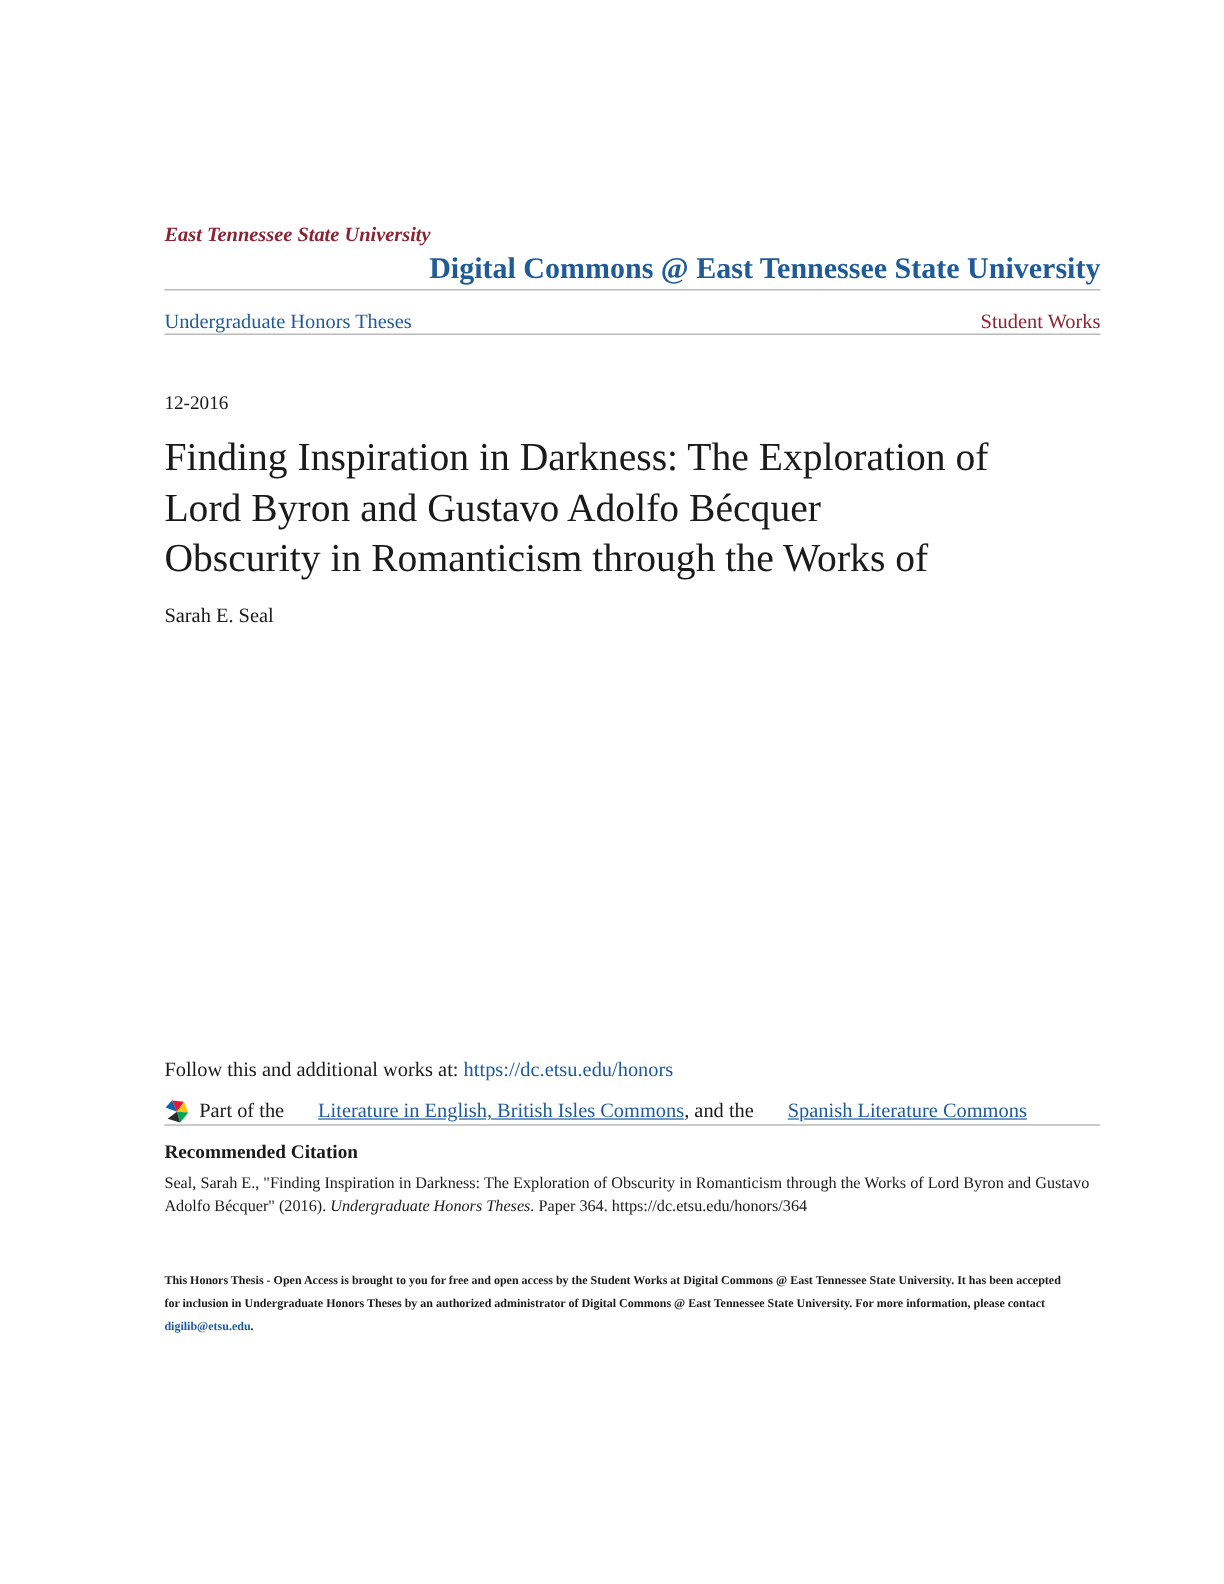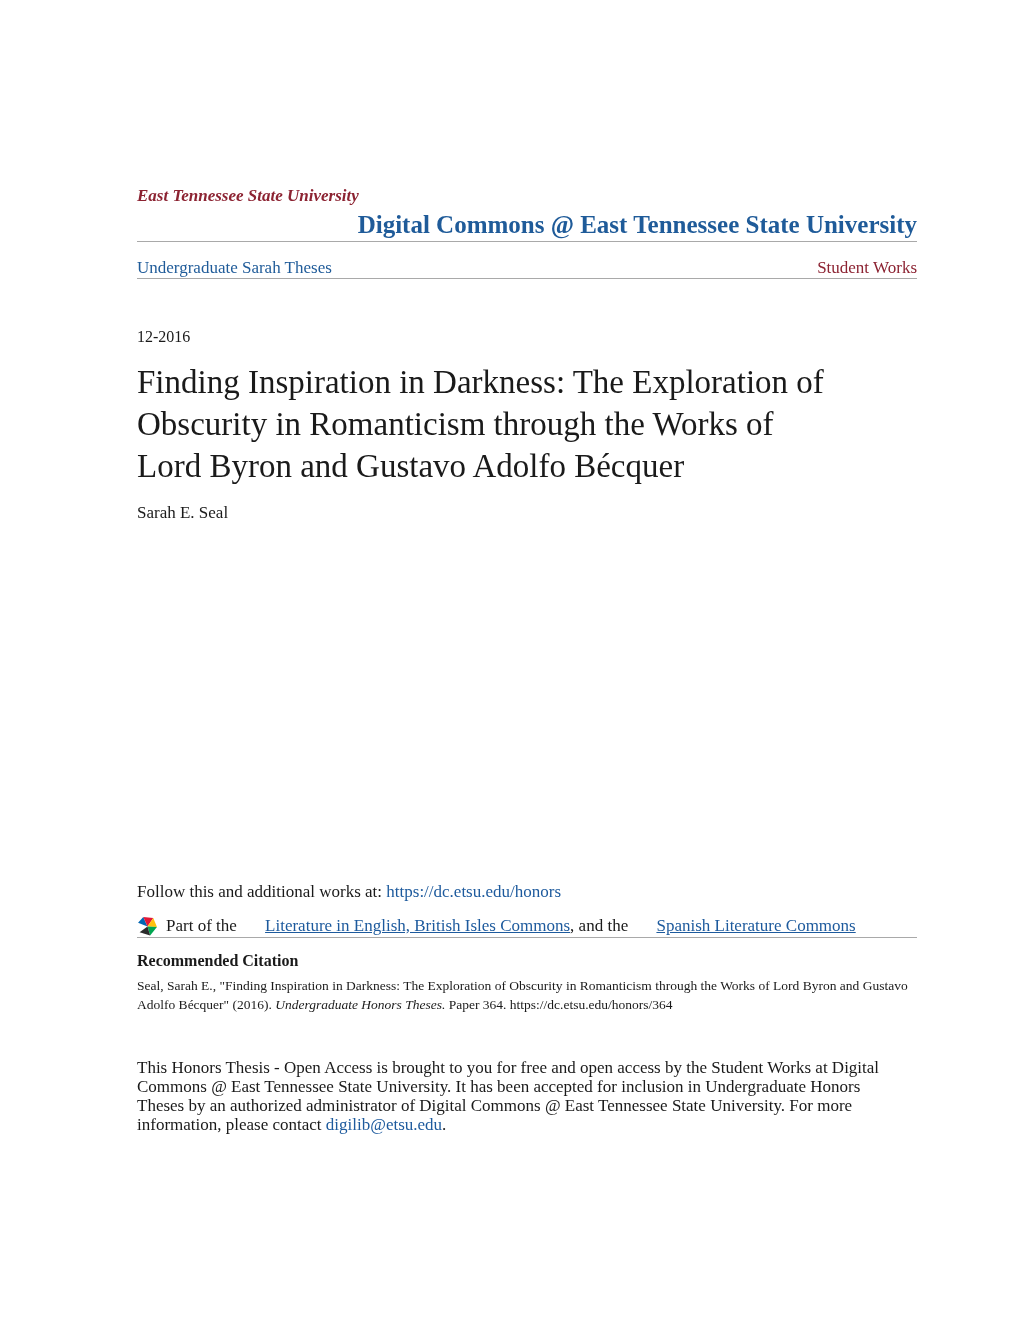--- a/index.html
+++ b/index.html
@@ -117,51 +117,52 @@
   .citation-text {
     margin: 6px 0 0 0;
     font-size: 13.5px;
     line-height: 19px;
     max-width: 782px;
   }
   .citation-text em { font-style: italic; }
   
   .cover-footer {
     margin: 44px 16px 0 0;
-    font-size: 17px;
+    font-size: 10px;
     line-height: 19px;
     max-width: 748px;
+    font-weight: bold;
   }
 </style>
 </head>
 <body>
 
 <div class="page">
 
   <header>
     <div class="institution">East Tennessee State University</div>
     <div class="site-title">Digital Commons @ East Tennessee State University</div>
   </header>
 
   <hr class="rule rule-1">
 
   <nav class="nav-row">
-    <a class="nav-left">Undergraduate Sarah Theses</a>
+    <a class="nav-left">Undergraduate Honors Theses</a>
     <a class="nav-right">Student Works</a>
   </nav>
 
   <hr class="rule rule-2">
 
   <main>
     <div class="pub-date">12-2016</div>
 
     <h1 class="thesis-title">
       <div>Finding Inspiration in Darkness: The Exploration of</div>
+      <div>Lord Byron and Gustavo Adolfo Bécquer</div>
       <div>Obscurity in Romanticism through the Works of</div>
-      <div>Lord Byron and Gustavo Adolfo Bécquer</div>
     </h1>
 
     <div class="author">Sarah E. Seal</div>
 
     <p class="follow-line">
       <span>Follow this and additional works at: </span><a class="blue-link">https://dc.etsu.edu/honors</a>
     </p>
 
     <p class="partof-line">
       <svg class="dc-icon" viewBox="0 0 20 20" aria-hidden="true">

